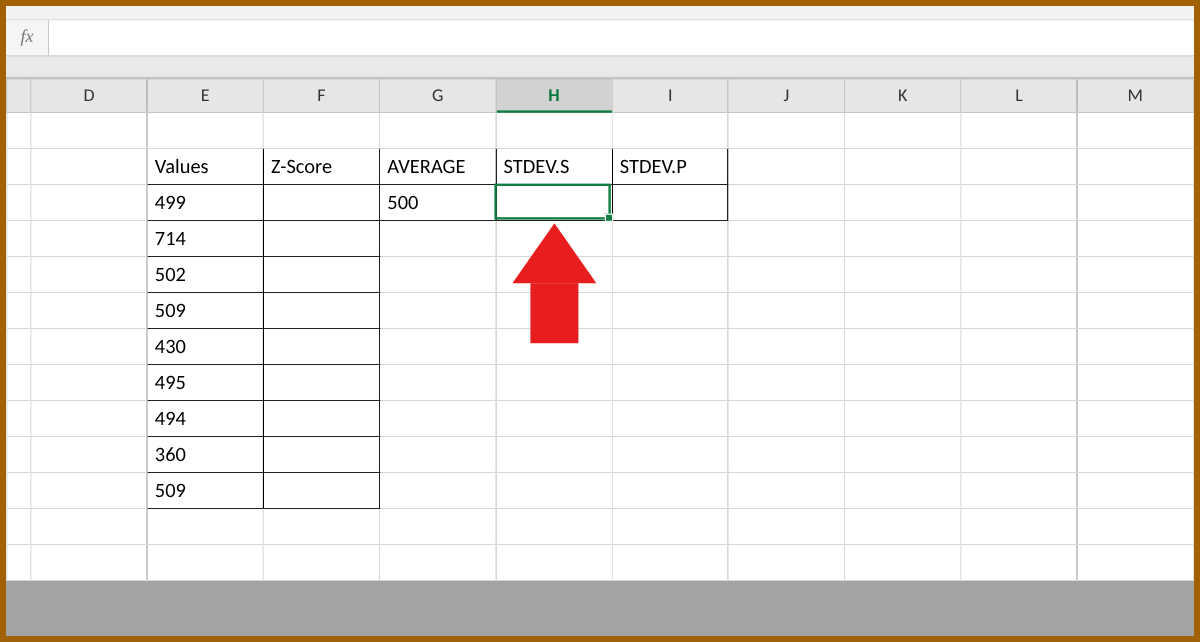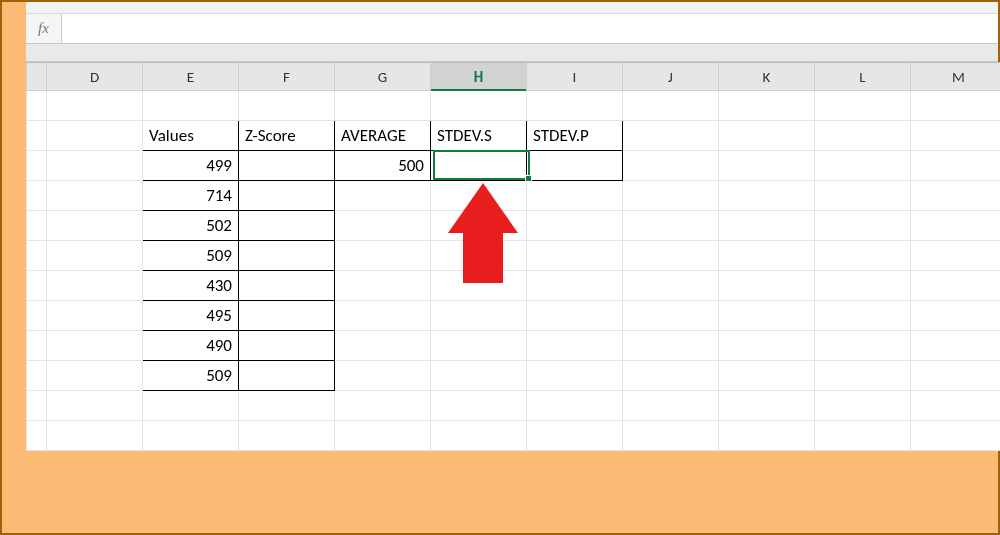--- a/index.html
+++ b/index.html
@@ -5,27 +5,26 @@
   * { box-sizing: border-box; margin: 0; padding: 0; }
   body {
     font-family: Calibri, Arial, sans-serif;
     background: #fff;
     width: 1000px;
     height: 535px;
     overflow: hidden;
     position: relative;
   }
   .frame {
-    border: 2px solid #a16207;
+    border: 5px solid #a16207;
     width: 1000px;
     height: 535px;
     position: absolute;
     top: 0; left: 0;
-    background: #fdba74;
-    padding-left: 24px;
+    background: #a3a3a3;
   }
   .top-gray {
     background: #f2f2f3;
     border-bottom: 1px solid #d9d9d9;
     height: 12px;
   }
   .formula-bar {
     display: flex;
     align-items: center;
     height: 30px;
@@ -102,21 +101,21 @@
   }
   .hdr-cell {
     font-weight: 400;
     border: 1px solid #000 !important;
     background: #fff;
   }
   .bordered {
     border: 1px solid #000 !important;
   }
   .num {
-    text-align: right;
+    text-align: left;
   }
   col.c { width: 96px; }
   col.cfirst { width: 20px; }
 
   .active-cell-overlay {
     position: absolute;
     border: 2px solid #107c41;
     background: transparent;
     pointer-events: none;
     z-index: 5;
@@ -294,21 +293,34 @@
             <td></td>
             <td></td>
             <td></td>
             <td></td>
             <td></td>
             <td></td>
           </tr>
         <tr>
             <td></td>
             <td></td>
-            <td class="bordered num">490</td>
+            <td class="bordered num">494</td>
+            <td class="bordered"></td>
+            <td></td>
+            <td></td>
+            <td></td>
+            <td></td>
+            <td></td>
+            <td></td>
+            <td></td>
+          </tr>
+        <tr>
+            <td></td>
+            <td></td>
+            <td class="bordered num">360</td>
             <td class="bordered"></td>
             <td></td>
             <td></td>
             <td></td>
             <td></td>
             <td></td>
             <td></td>
             <td></td>
           </tr>
         <tr>

